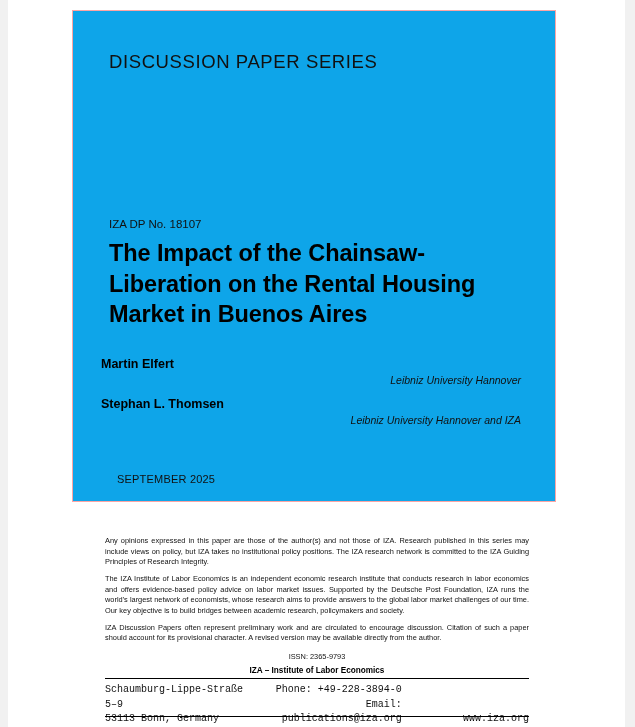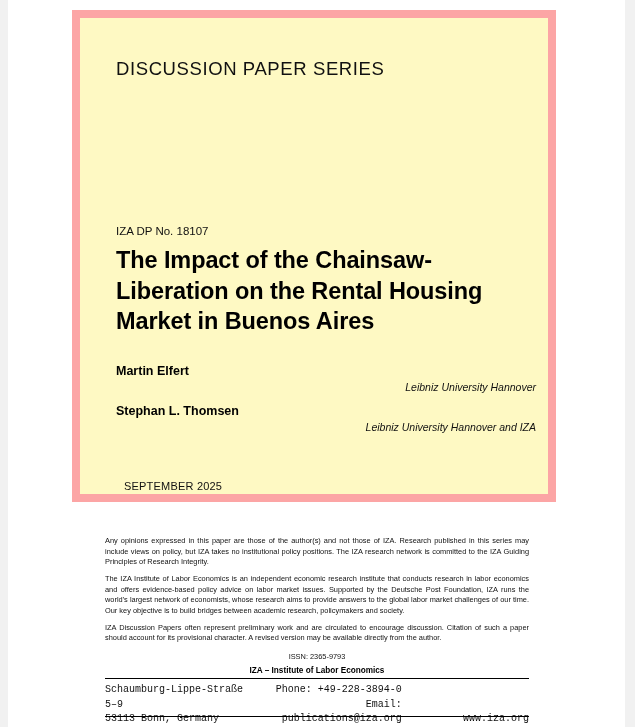--- a/index.html
+++ b/index.html
@@ -35,23 +35,23 @@
     right: 0; top: 0;
     width: 10px; height: 727px;
     background: #f1f1f1;
   }
   .cover-frame {
     position: absolute;
     left: 72px;
     top: 10px;
     width: 484px;
     height: 492px;
-    border: 8px solid #fca5a5;
+    border: 1px solid #fca5a5;
     box-sizing: border-box;
-    background: #fef9c3;
+    background: #0ea5e9;
   }
   .series-title {
     position: absolute;
     left: 36px;
     top: 40px;
     font-size: 18.5px;
     letter-spacing: 0.6px;
     font-weight: 400;
     color: #111;
   }
@@ -68,21 +68,21 @@
     top: 227px;
     width: 420px;
     font-size: 23.5px;
     font-weight: bold;
     line-height: 1.3;
     letter-spacing: -0.1px;
     color: #000;
   }
   .authors {
     position: absolute;
-    left: 36px;
+    left: 28px;
     top: 345px;
     width: 420px;
   }
   .author-block {
     margin-bottom: 9px;
   }
   .author-name {
     font-size: 12.5px;
     font-weight: bold;
     line-height: 1.35;

